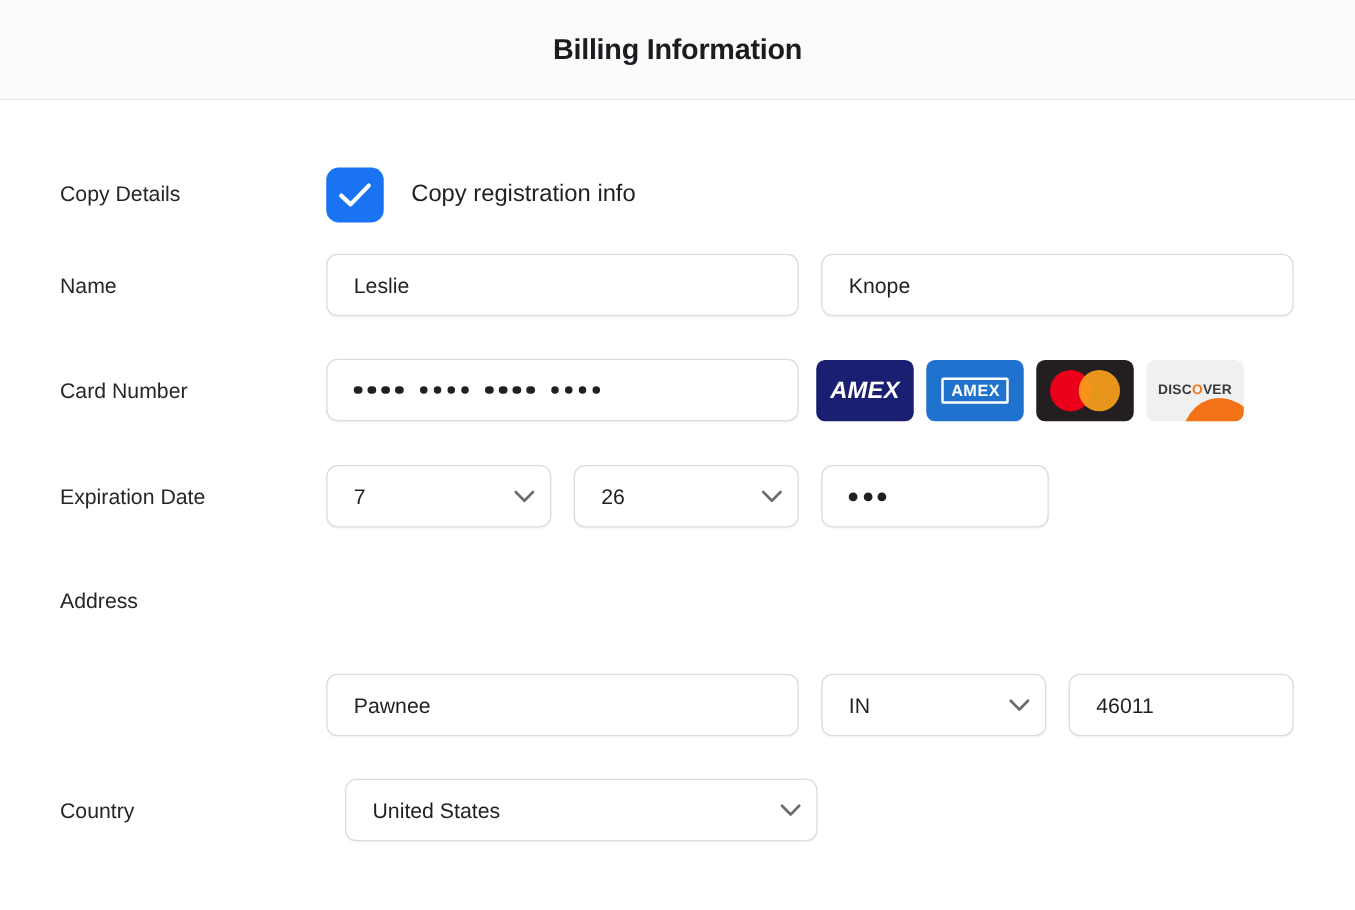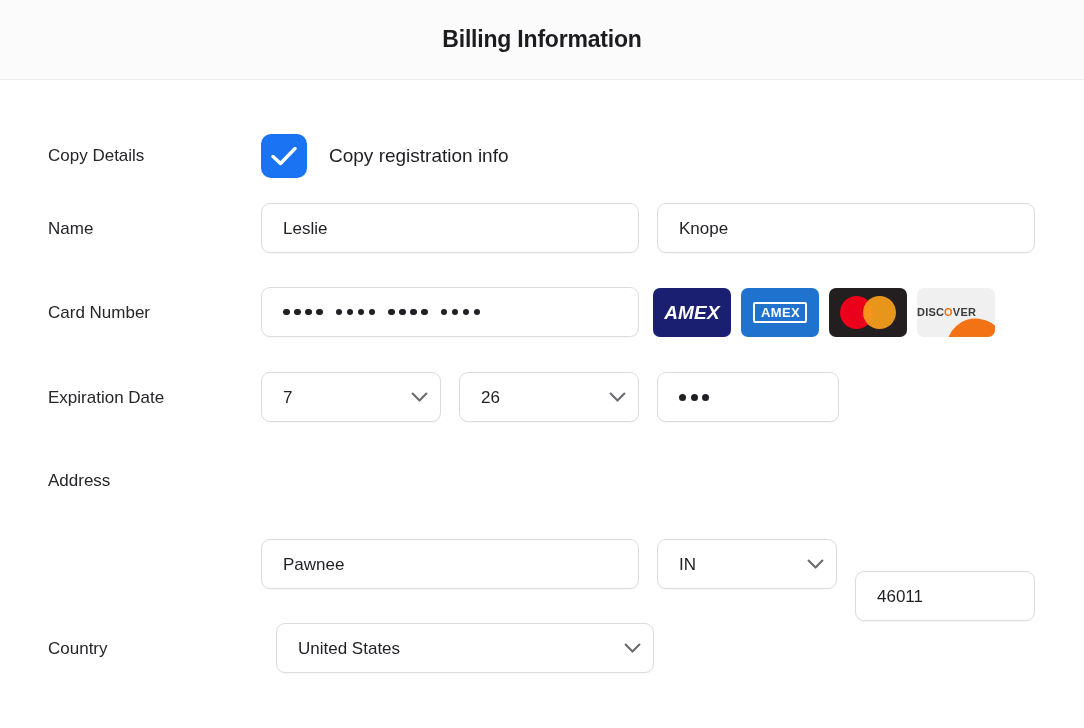--- a/index.html
+++ b/index.html
@@ -86,21 +86,21 @@
   .card-amex .wm {
     color: #ffffff; font-size: 13px; font-weight: 700; letter-spacing: 0.4px;
     border: 2px solid #ffffff; border-radius: 2px; padding: 2px 5px 2px 6px;
     line-height: 1;
   }
   .card-mc { background: #231f20; display: flex; align-items: center; justify-content: center; }
   .mc-marks { position: relative; width: 56px; height: 33px; }
   .mc-marks span { position: absolute; top: 0; width: 33px; height: 33px; border-radius: 50%; display: block; }
   .mc-red { left: 0; background: #eb001b; }
   .mc-yel { right: 0; background: #f79e1b; opacity: 0.93; }
-  .card-disc { background: #f0f0f0; display: flex; align-items: center; justify-content: flex-start; }
+  .card-disc { background: #f0f0f0; display: flex; align-items: center; justify-content: center; }
   .card-disc .wm {
     color: #3b3b3f; font-size: 11px; font-weight: 700; letter-spacing: 0.2px;
     position: relative; z-index: 2; line-height: 1;
   }
   .card-disc .wm .o { color: #f47216; }
   .disc-swoosh {
     position: absolute; right: -8px; bottom: -16px;
     width: 62px; height: 34px; background: #f47216;
     border-radius: 50% 50% 0 0 / 100% 100% 0 0;
     transform: rotate(-18deg); z-index: 1;
@@ -222,21 +222,21 @@
     <div class="row" style="top:459px; height:52px;">
       <div class="field" style="left:261px; width:378px; top:0;">
         <span class="val">Pawnee</span>
       </div>
       <div class="field select" style="left:657px; width:180px; top:0;">
         <span class="val">IN</span>
         <svg class="chev" width="17" height="11" viewBox="0 0 17 11">
           <path d="M1.6 1.6 L8.5 8.6 L15.4 1.6" fill="none" stroke="#6b6b70" stroke-width="2.1" stroke-linecap="round" stroke-linejoin="round"></path>
         </svg>
       </div>
-      <div class="field" style="left:855px; width:180px; top:0;margin-top:32px;">
+      <div class="field" style="left:855px; width:180px; top:0;">
         <span class="val">46011</span>
       </div>
     </div>
 
     <div class="row" style="top:543px; height:52px;">
       <div class="label" style="top:15px;">Country</div>
       <div class="field select" style="left:276px; width:378px; top:0;justify-content:space-between;">
         <span class="val">United States</span>
         <svg class="chev" width="17" height="11" viewBox="0 0 17 11">
           <path d="M1.6 1.6 L8.5 8.6 L15.4 1.6" fill="none" stroke="#6b6b70" stroke-width="2.1" stroke-linecap="round" stroke-linejoin="round"></path>

